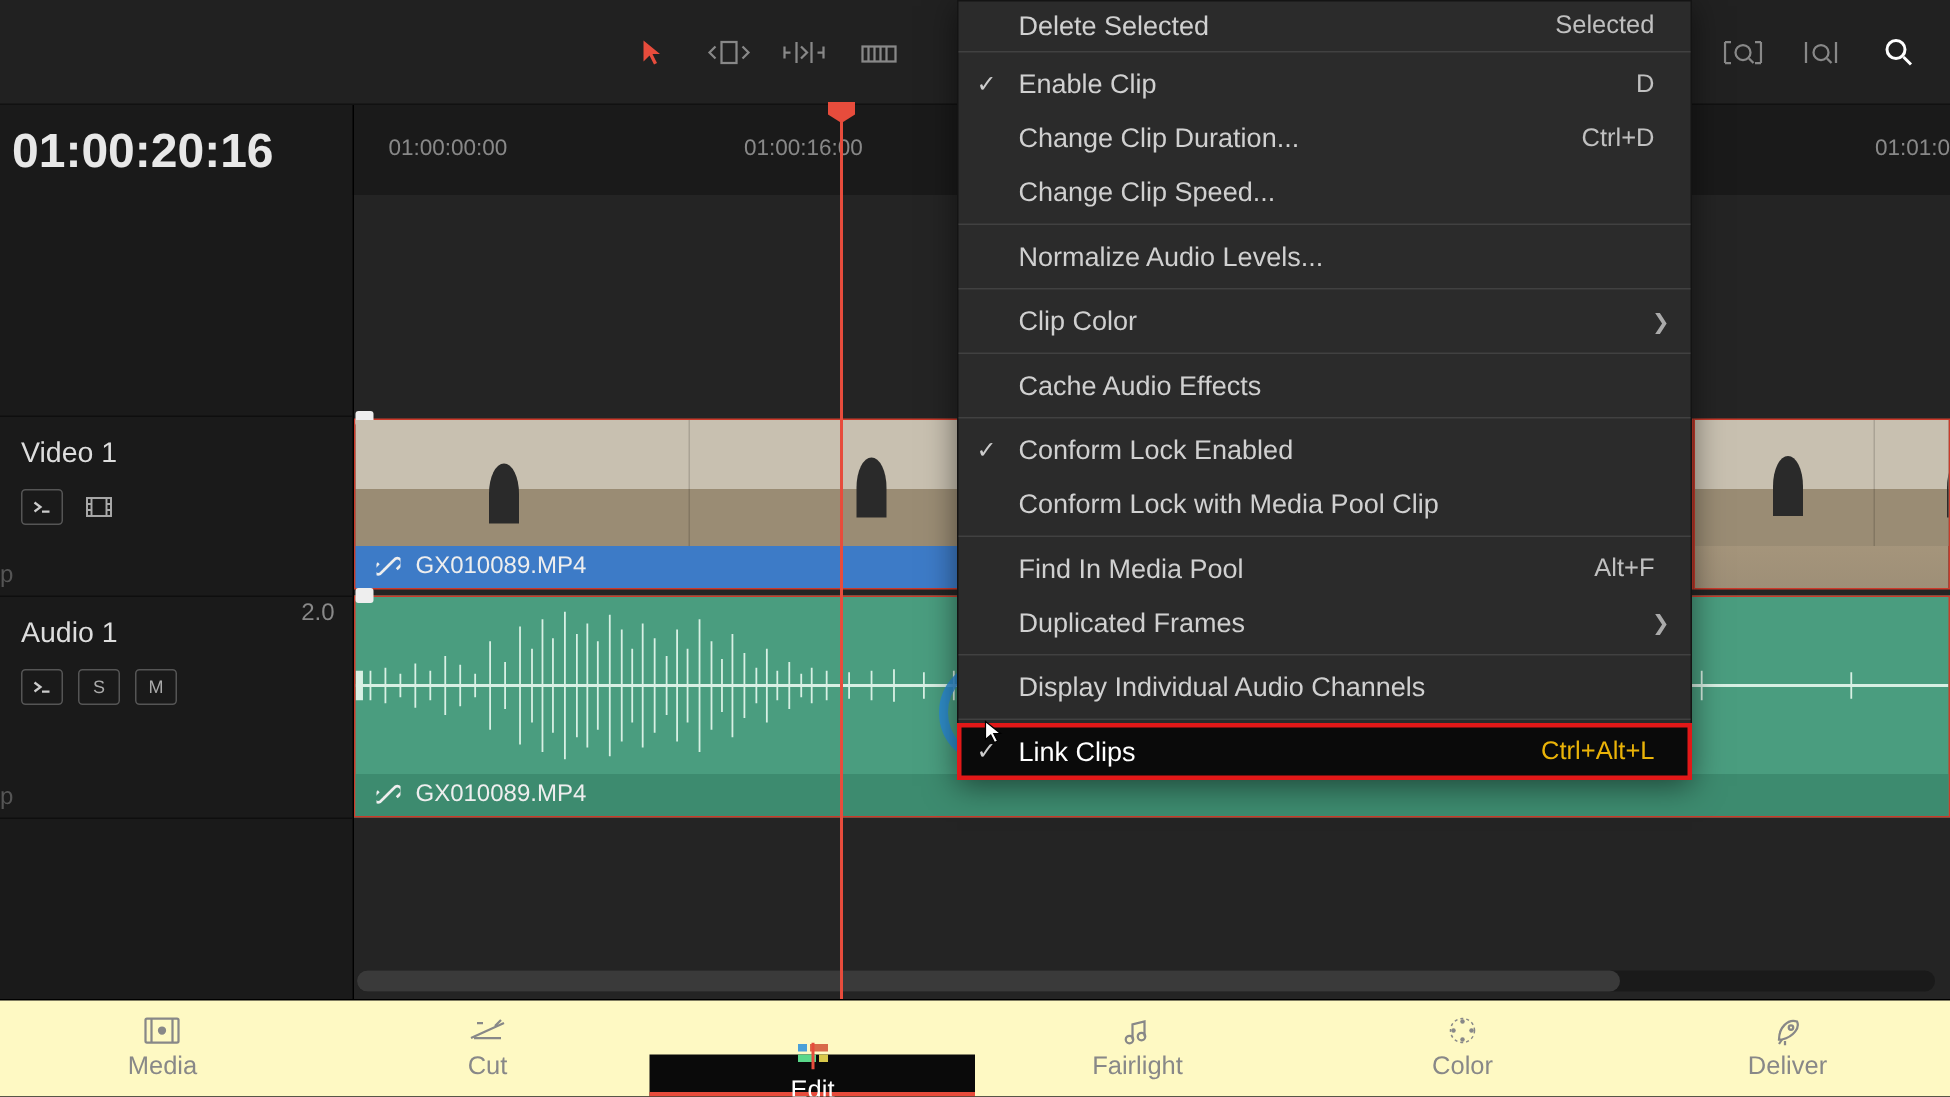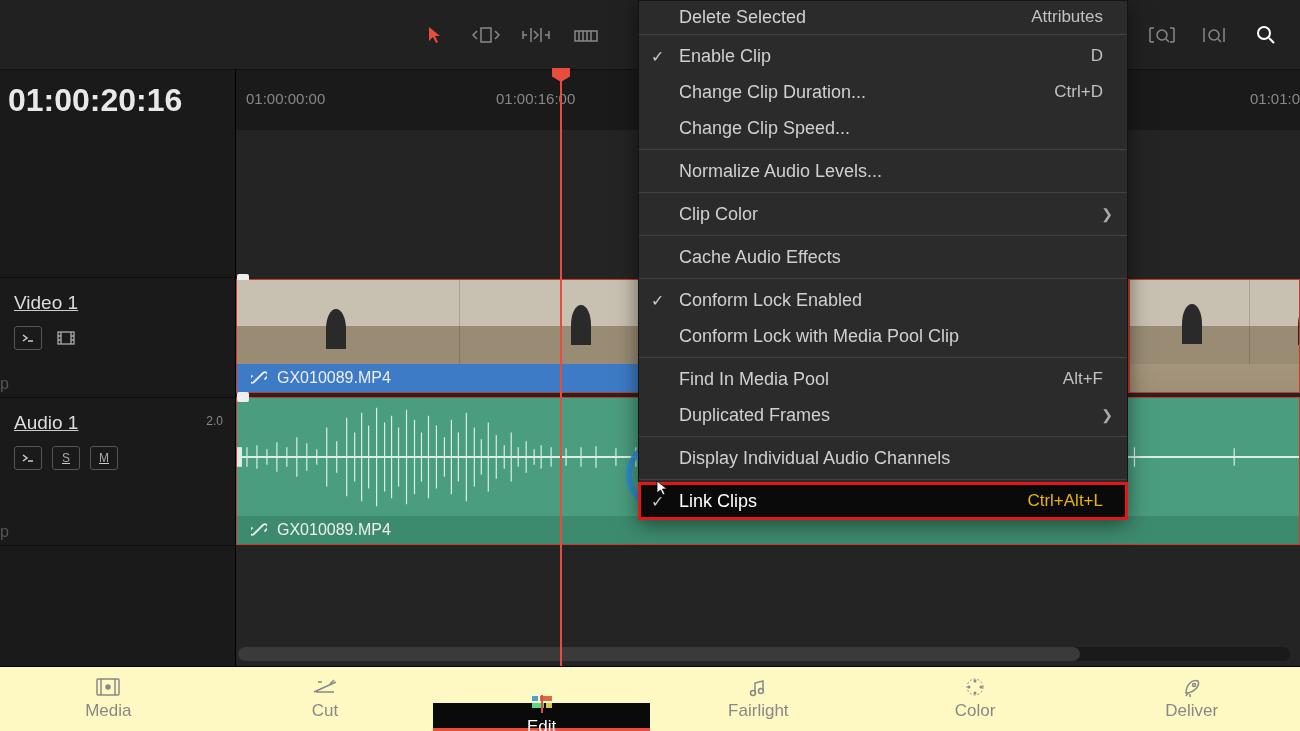--- a/index.html
+++ b/index.html
@@ -13,29 +13,29 @@
 .zoom-group { position: absolute; right: 18px; display: flex; gap: 20px; align-items: center; }
 
 
 .timecode-col { position: absolute; left: 0; top: 70px; width: 235px; height: 60px; background: #1a1a1a; display: flex; align-items: center; padding-left: 8px; }
 .timecode { font-size: 32px; color: #e8e8e8; font-weight: 700; }
 .ruler { position: absolute; left: 235px; right: 0; top: 70px; height: 60px; background: #1a1a1a; border-left: 1px solid #000; }
 .ruler-mark { position: absolute; top: 20px; color: #888; font-size: 15px; }
 
 
 .track-area { position: absolute; left: 0; right: 0; top: 130px; bottom: 65px; }
-.track-headers { position: absolute; left: 0; top: 0; bottom: 0; width: 235px; background: #1a1a1a; text-decoration: underline; }
+.track-headers { position: absolute; left: 0; top: 0; bottom: 0; width: 235px; background: #1a1a1a; }
 .track-header { height: 120px; padding: 14px; border-bottom: 1px solid #0e0e0e; position: relative; }
 .track-header.spacer { height: 148px; }
 .track-name { font-size: 19px; color: #ddd; margin-bottom: 12px; }
 .track-btns { display: flex; gap: 10px; }
 .tb { width: 28px; height: 24px; border: 1px solid #555; border-radius: 3px; display: flex; align-items: center; justify-content: center; font-size: 12px; color: #aaa; }
 .tb.noborder { border: none; }
 .track-p { position: absolute; left: 0; bottom: 4px; font-size: 16px; color: #555; }
-.track-ch { position: absolute; right: 12px; top: 16px; font-size: 12px; color: #888; }
+.track-ch { position: absolute; right: 12px; top: 2px; font-size: 16px; color: #888; }
 
 .track-lanes { position: absolute; left: 235px; right: 0; top: 0; bottom: 0; background: #242424; border-left: 1px solid #000; }
 .lane { position: absolute; left: 0; right: 0; background: #2e2e2e; }
 .lane.spacer { top: 0; height: 148px; background: #242424; }
 .lane.video { top: 149px; height: 114px; }
 .lane.audio { top: 267px; height: 148px; }
 .lane.below { top: 417px; height: 95px; background: #242424; }
 
 .clip { position: absolute; top: 0; bottom: 0; border: 1px solid #cc3a2a; }
 .clip.video { background: linear-gradient(#b9a688, #9e8f77); }
@@ -134,21 +134,21 @@
           <path d="M14 14 L19 19"></path>
         </svg>
     </div>
   </div>
 </div>
 
 <div class="timecode-col">
   <span class="timecode">01:00:20:16</span>
 </div>
 <div class="ruler">
-  <span class="ruler-mark" style="left:10px">01:00:00:00</span>
+  <span class="ruler-mark" style="left:23px">01:00:00:00</span>
   <span class="ruler-mark" style="left:260px">01:00:16:00</span>
   <span class="ruler-mark" style="left:1014px">01:01:04</span>
 </div>
 
 <div class="track-area">
   <div class="track-headers">
     <div class="track-header spacer"></div>
     <div class="track-header">
       <div class="track-name">Video 1</div>
       <div class="track-btns">
@@ -256,21 +256,21 @@
 <div class="focus-ring"></div>
 <div class="cursor2">
   <svg width="16" height="16" viewBox="0 0 16 16">
       <path d="M1 1 L1 13 L4.5 10 L7 15 L9 14 L6.5 9 L11 9 Z" fill="#fff" stroke="#000" stroke-width="0.8"></path>
     </svg>
 </div>
 
 <div class="ctx">
   <div class="ctx-item">
       <span>Delete Selected</span>
-      <span class="ctx-short">Attributes</span>
+      <span class="ctx-short">Selected</span>
     </div>
   <div class="ctx-sep"></div>
   <div class="ctx-item">
       <span class="ctx-check">✓</span>
       <span>Enable Clip</span>
       <span class="ctx-short">D</span>
     </div>
   <div class="ctx-item">
       <span>Change Clip Duration...</span>
       <span class="ctx-short">Ctrl+D</span>

